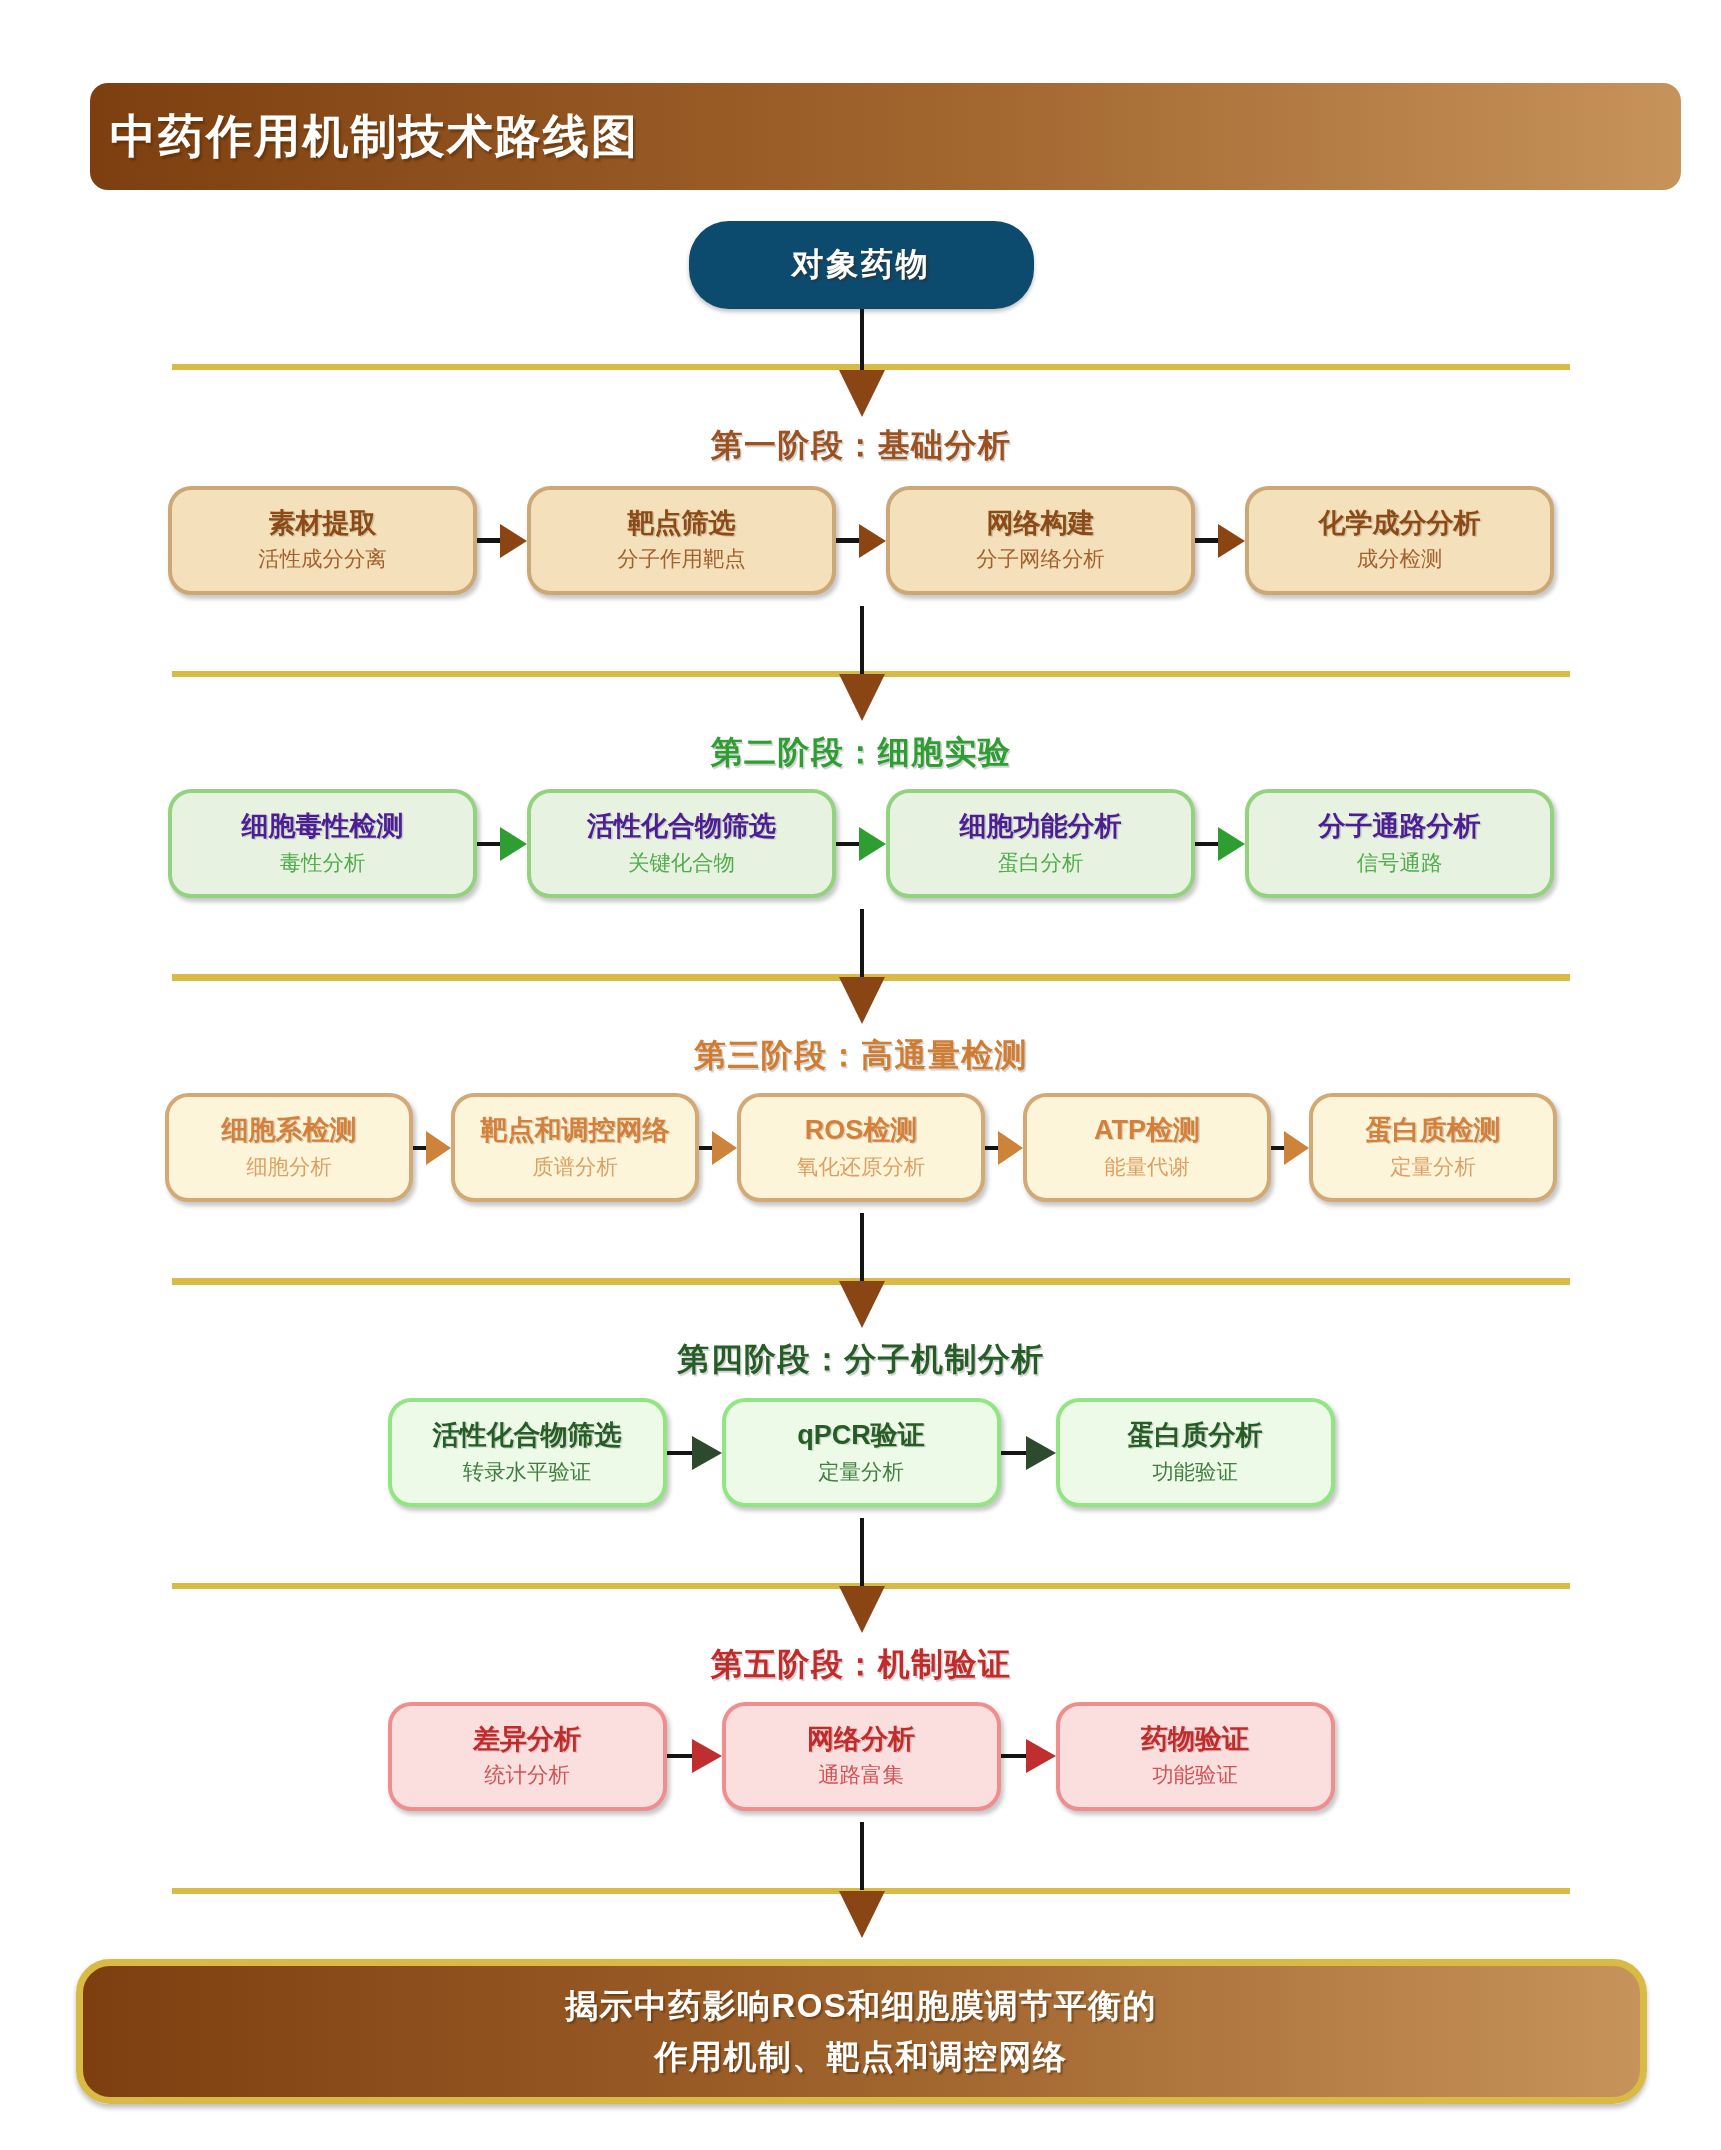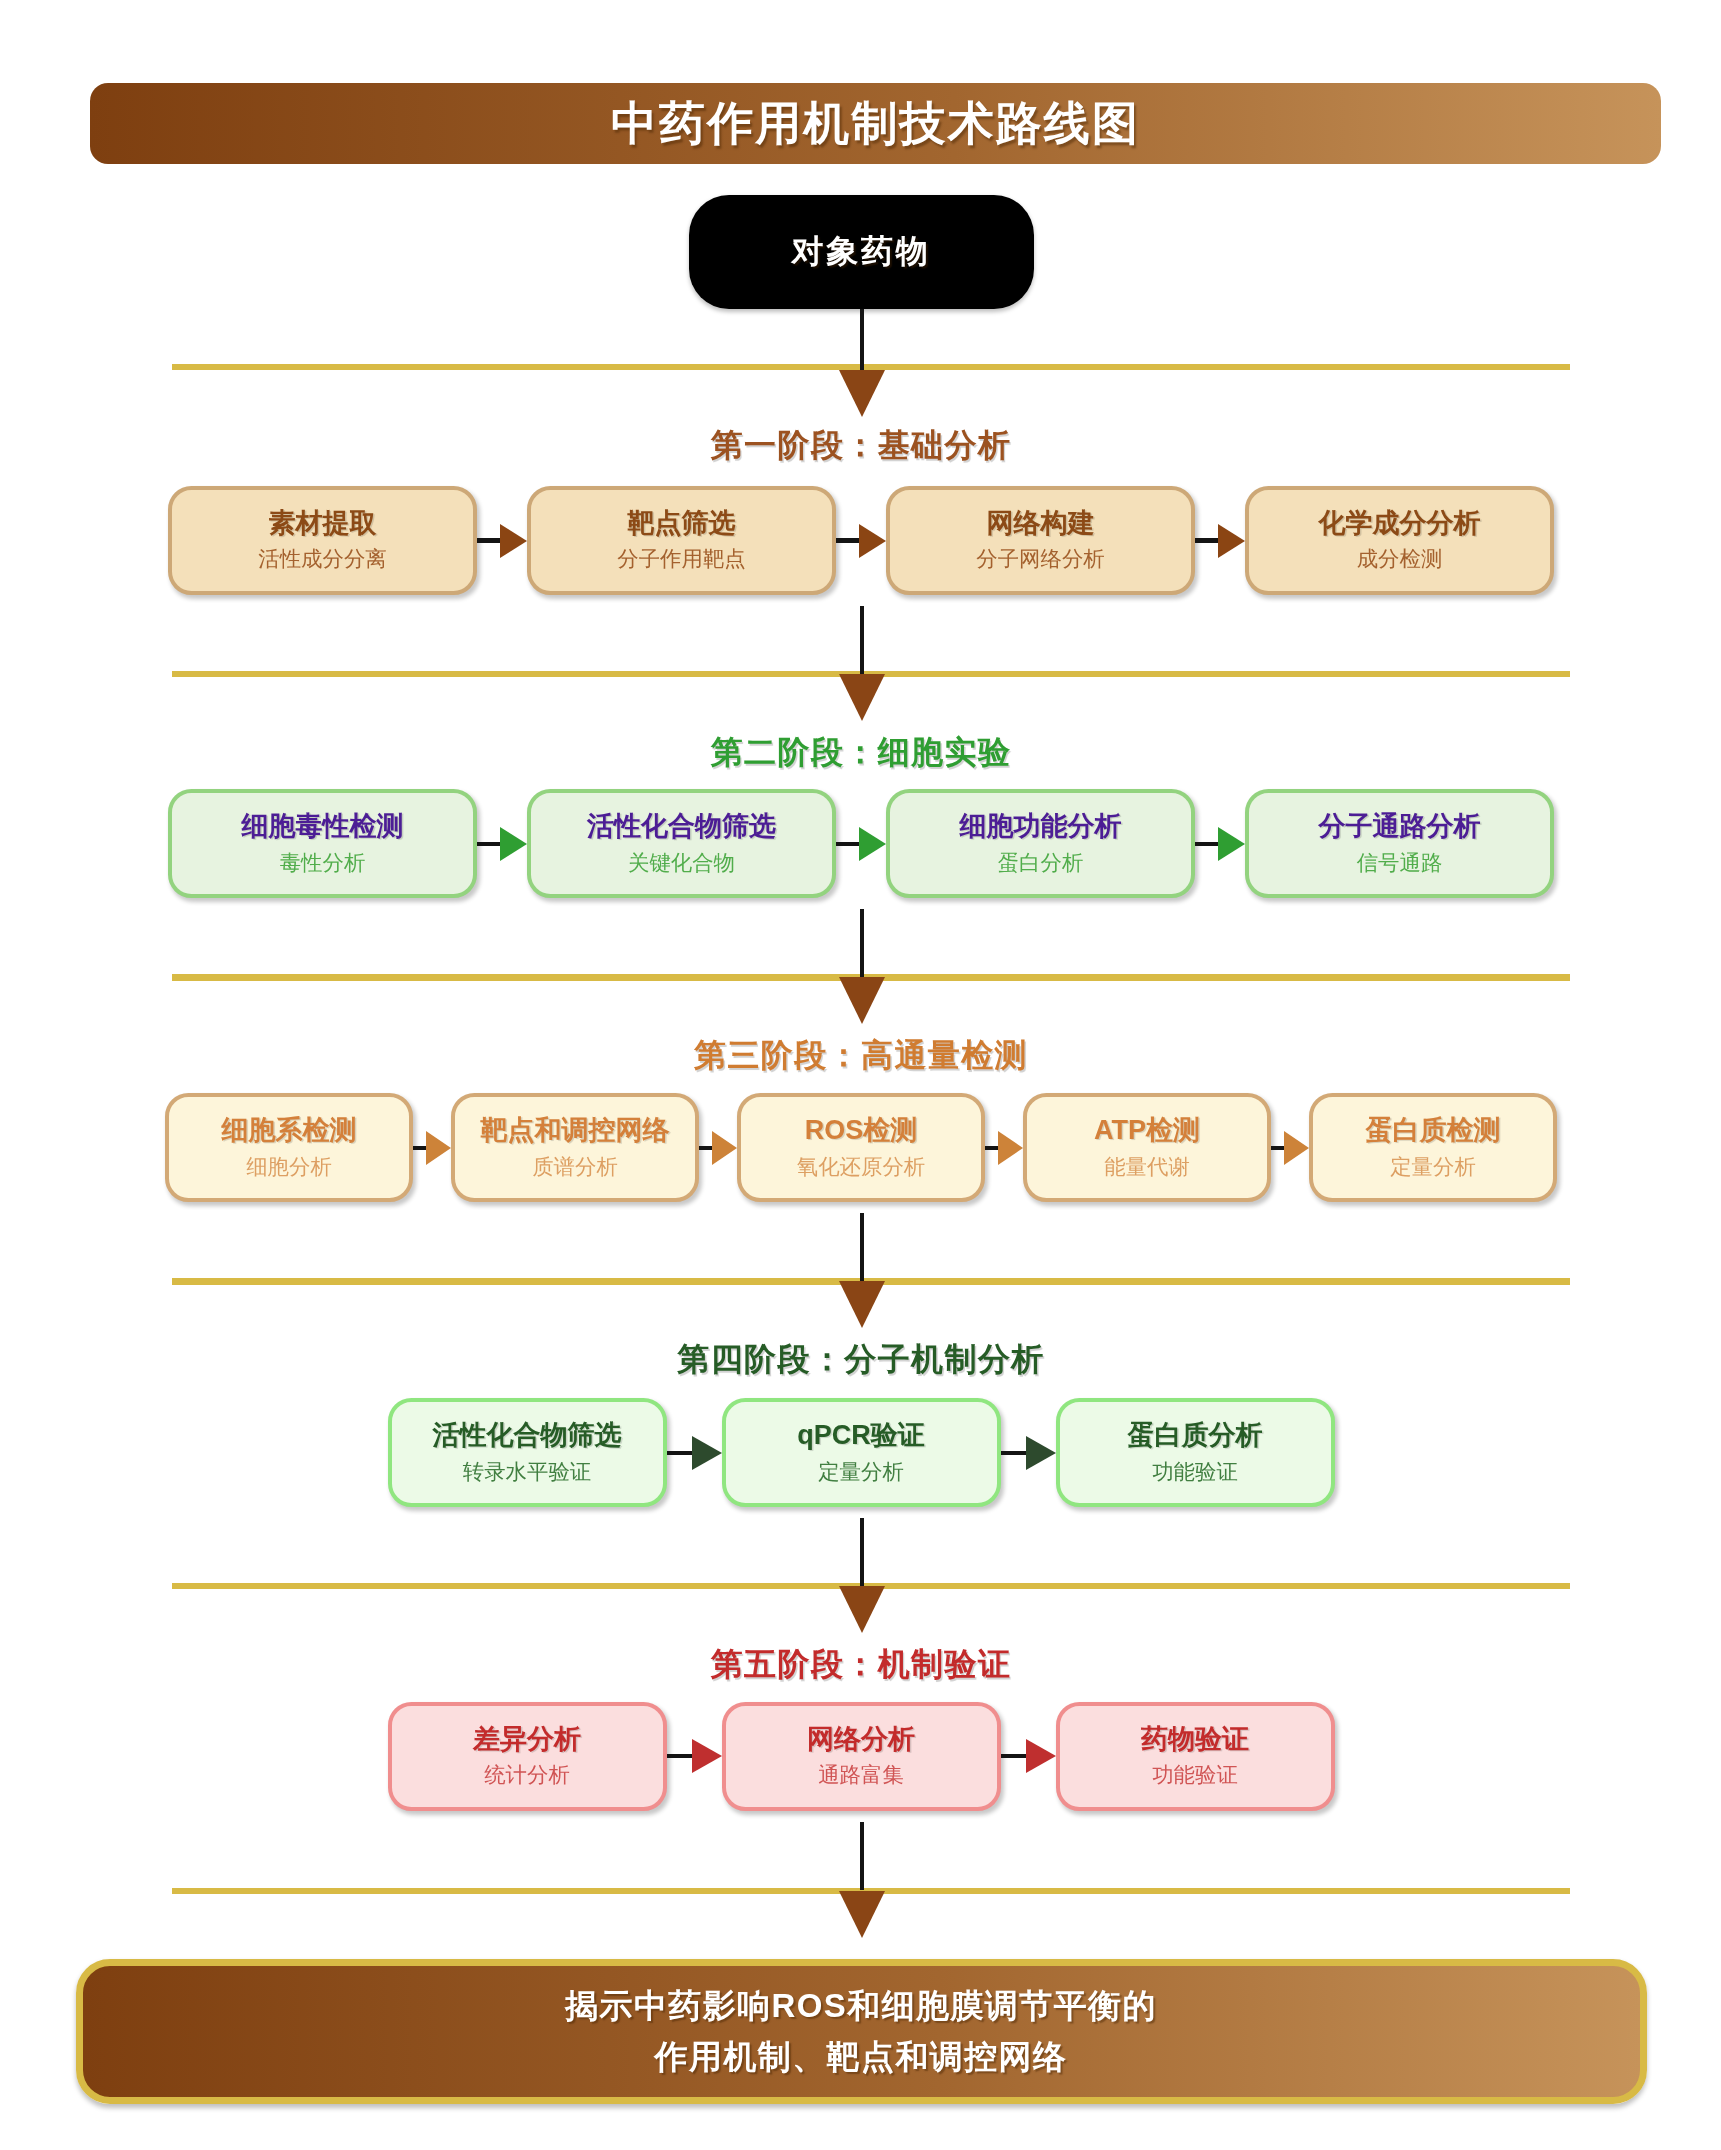--- a/index.html
+++ b/index.html
@@ -1,27 +1,27 @@
 <!DOCTYPE html>
 <html style="font-size:11px"><head>
 <meta charset="utf-8">
 <style>
   html,body{margin:0;padding:0;background:#ffffff;}
   body{font-family:"Liberation Sans","DejaVu Sans",sans-serif;}
   .canvas{position:relative;width:1722px;height:2151px;background:#ffffff;overflow:hidden;}
 
   
-  .header{margin:83px 0 0 90px;width:1571px;height:81px;border-radius:18px;
+  .header{margin:83px 0 0 90px;width:1571px;height:107px;border-radius:18px;
     background:linear-gradient(90deg,#7e3f10 0%,#a2662f 55%,#c6935a 100%);
-    display:flex;align-items:center;justify-content:center;}
+    display:flex;align-items:center;justify-content:flex-start;padding-left:20px;}
   .header .title{color:#ffffff;font-size:46px;font-weight:bold;letter-spacing:2.1px;
     text-shadow:2.1px 2.8px 2.1px rgba(70,35,0,.45);}
 
   
-  .pill{width:345px;height:114px;margin:31px auto 0;background:#000000;border-radius:40px;
+  .pill{width:345px;height:88px;margin:31px auto 0;background:#0c4a6e;border-radius:40px;
     display:flex;align-items:center;justify-content:center;box-shadow:0 2.8px 4.1px rgba(0,0,0,.25);}
   .pill .label{color:#ffffff;font-size:32px;font-weight:bold;letter-spacing:2.8px;
     text-shadow:2.1px 2.1px 1.4px rgba(70,35,0,.4);}
 
   
   .connector{position:relative;width:100%;}
   .c1{height:113px;}
   .c2,.c3,.c4,.c5{height:134px;}
   .c6{height:148px;}
   .goldline{position:absolute;left:172px;width:1398px;height:6.2px;background:#d8ba45;}

